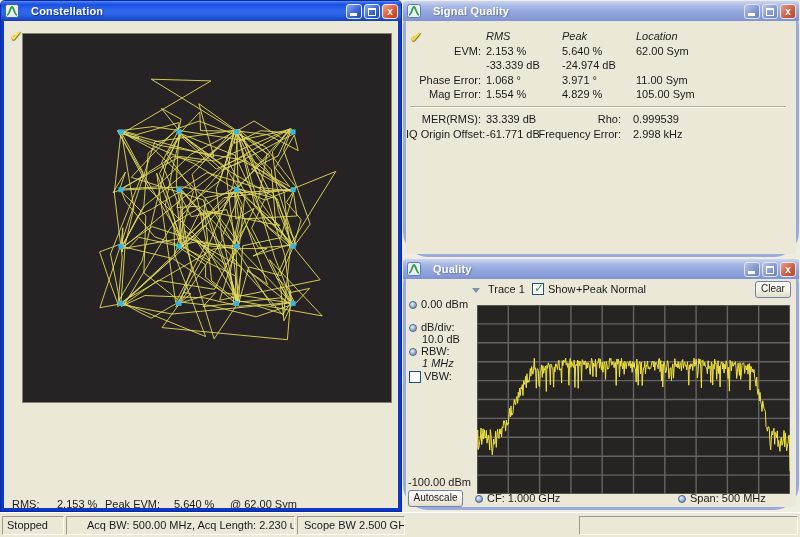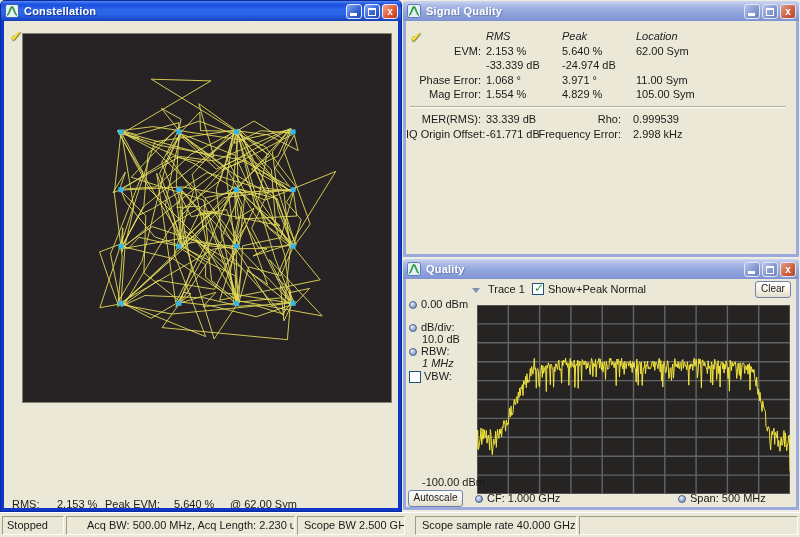--- a/index.html
+++ b/index.html
@@ -5,29 +5,29 @@
   * { margin:0; padding:0; box-sizing:border-box; }
   html,body { width:800px; height:537px; }
   body {
     font-family:"Liberation Sans","DejaVu Sans",sans-serif;
     font-size:11px; color:#1a1a1a;
     background:#efede0;
     position:relative; overflow:hidden;
   }
   .window { position:absolute; border-radius:4px 4px 0 0; }
   .window.active   { background:#0d37c9; box-shadow:0 0 0 1px #0a2aa0; }
-  .window.inactive { background:#9aaadc; }
+  .window.inactive { background:#9aaadc;border-radius:25px; }
   .titlebar {
     height:20px; display:flex; align-items:center; padding:0 3px 0 4px;
     border-radius:3px 3px 0 0; position:relative;
   }
   .active .titlebar   { background:linear-gradient(180deg,#5b8bf2 0%,#2a63e8 10%,#1b4fe0 20%,#2e68ea 45%,#2c66e8 65%,#1d4ed2 88%,#1640ae 100%); }
   .inactive .titlebar { background:linear-gradient(180deg,#ccd6f1 0%,#a9b8e6 25%,#93a7de 55%,#8398d6 90%,#7e92d0 100%); }
   .titlebar .title {
-    color:#fff; font-weight:bold; font-size:11px; margin-left:5px; flex:1;
+    color:#fff; font-weight:bold; font-size:11px; margin-left:12px; flex:1;
     text-shadow:1px 1px 1px rgba(12,26,92,.65); letter-spacing:.2px;
     white-space:nowrap; overflow:hidden;
   }
   .inactive .titlebar .title { text-shadow:1px 1px 1px rgba(60,70,120,.45); }
   .app-icon { width:14px; height:14px; flex:0 0 auto; }
   .tbtns { display:flex; gap:2px; }
   .tb {
     width:16px; height:15px; border-radius:3px; border:1px solid #e7ecf7;
     position:relative; cursor:default;
   }
@@ -93,21 +93,21 @@
           background:radial-gradient(circle at 35% 30%, #eef5fb 0%, #9fb6d6 50%, #5e7da8 100%); }
   .lp-1 { left:3px;  top:19px; }
   .lp-2 { left:3px;  top:42px; }
   .lp-3 { left:16px; top:54px; }
   .lp-4 { left:3px;  top:66px; }
   .lp-5 { left:16px; top:78px; font-style:italic; }
   .lp-6 { left:3px;  top:91px; }
   #cb-vbw { position:relative; display:inline-block; vertical-align:-3px; margin-right:3px; }
   #spec-plot { position:absolute; left:71px; top:26px; width:313px; height:189px;
                background:#262323; }
-  .ybot { position:absolute; left:16px; top:197px; }
+  .ybot { position:absolute; left:2px; top:197px; }
   #btn-autoscale { left:2px; top:211px; width:55px; height:17px; }
   .cf-grp   { position:absolute; left:69px;  top:213px; white-space:nowrap; }
   .span-grp { position:absolute; left:272px; top:213px; white-space:nowrap; }
 
   
   #statusbar { position:absolute; left:0; top:512px; width:800px; height:25px;
                background:#ebe8d7; border-top:1px solid #fff; }
   .sb-sec { position:absolute; top:3px; height:19px; line-height:16px; padding-left:4px;
             border:1px solid; border-color:#9e9a87 #fffef4 #fffef4 #9e9a87;
             white-space:nowrap; overflow:hidden; }
@@ -311,15 +311,14 @@
     <span class="span-grp">
       <span class="knob"></span><span>Span: 500 MHz</span>
     </span>
   </div>
 </section>
 
 <footer id="statusbar">
   <span class="sb-sec sb-1">Stopped</span>
   <span class="sb-sec sb-2">Acq BW: 500.00 MHz, Acq Length: 2.230 us</span>
   <span class="sb-sec sb-3">Scope BW 2.500 GHz</span>
-  <span class="sb-sec sb-4">Scope sample rate 40.000 GHz</span>
   <span class="sb-sec sb-5"></span>
 </footer>
 
 </body></html>

